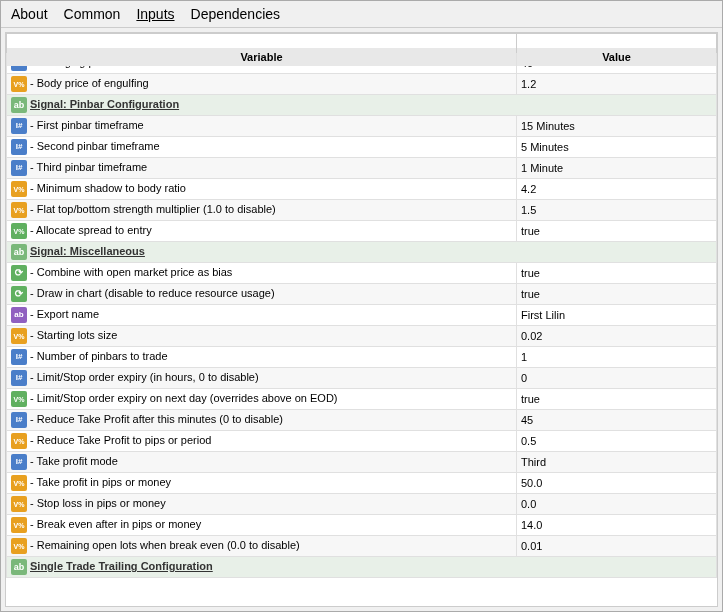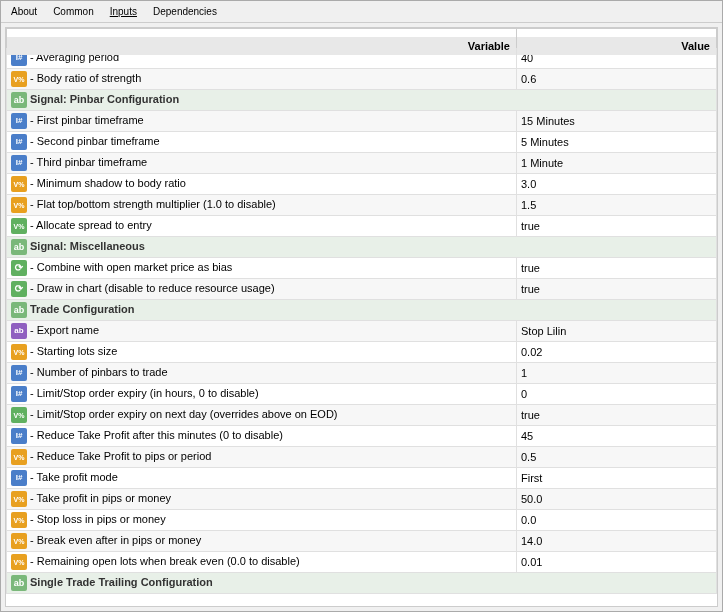--- a/index.html
+++ b/index.html
@@ -23,21 +23,21 @@
       display: flex;
       flex-direction: row;
       background: #f0f0f0;
       padding: 3px 6px;
       gap: 8px;
       border-bottom: 1px solid #ccc;
     }
     .menubar-item {
       cursor: pointer;
       padding: 2px 4px;
-      font-size: 10px;
+      font-size: 14px;
       color: #000;
     }
     .menubar-item.active {
       text-decoration: underline;
     }
     .content {
       flex: 1;
       overflow: hidden;
       padding: 4px;
     }
@@ -50,41 +50,42 @@
     }
     table {
       width: 100%;
       border-collapse: collapse;
       font-size: 11px;
     }
     thead tr th {
       background: #e8e8e8;
       border: 1px solid #ccc;
       padding: 3px 6px;
-      text-align: right;
+      text-align: center;
       font-weight: bold;
       position: sticky;
-      top: 8px;
+      top: 14px;
       z-index: 1;
     }
     tbody tr td {
       border: 1px solid #e0e0e0;
       padding: 2px 4px;
       vertical-align: middle;
     }
     tbody tr:nth-child(even) {
       background: #f7f7f7;
     }
     tbody tr:nth-child(odd) {
       background: #ffffff;
     }
     .section-row td {
       background: #e8f0e8 !important;
       font-weight: bold;
       color: #333;
+      text-decoration: underline;
     }
     .icon-box {
       display: inline-flex;
       align-items: center;
       justify-content: center;
       width: 16px;
       height: 16px;
       border-radius: 2px;
       font-size: 9px;
       font-weight: bold;
@@ -135,22 +136,22 @@
         <tbody id="table-body">
         <tr>
               <td><span class="icon-box icon-int">
                   <span style="font-size:8px;line-height:1;">I#</span>
                 </span><span>- Averaging period</span></td>
               <td>40</td>
             </tr>
             <tr>
               <td><span class="icon-box icon-float">
                   <span style="font-size:7px;line-height:1;">V%</span>
-                </span><span>- Body ratio of strength</span></td>
-              <td>0.6</td>
+                </span><span>- Body price of engulfing</span></td>
+              <td>1.2</td>
             </tr>
             <tr class="section-row">
               <td colspan="2"><span class="icon-box icon-section">ab</span><span>Signal: Pinbar Configuration</span></td>
             </tr>
             <tr>
               <td><span class="icon-box icon-int">
                   <span style="font-size:8px;line-height:1;">I#</span>
                 </span><span>- First pinbar timeframe</span></td>
               <td>15 Minutes</td>
             </tr>
@@ -163,21 +164,21 @@
             <tr>
               <td><span class="icon-box icon-int">
                   <span style="font-size:8px;line-height:1;">I#</span>
                 </span><span>- Third pinbar timeframe</span></td>
               <td>1 Minute</td>
             </tr>
             <tr>
               <td><span class="icon-box icon-float">
                   <span style="font-size:7px;line-height:1;">V%</span>
                 </span><span>- Minimum shadow to body ratio</span></td>
-              <td>3.0</td>
+              <td>4.2</td>
             </tr>
             <tr>
               <td><span class="icon-box icon-float">
                   <span style="font-size:7px;line-height:1;">V%</span>
                 </span><span>- Flat top/bottom strength multiplier (1.0 to disable)</span></td>
               <td>1.5</td>
             </tr>
             <tr>
               <td><span class="icon-box icon-bool">
                   <span style="font-size:7px;line-height:1;">V%</span>
@@ -191,29 +192,26 @@
               <td><span class="icon-box icon-bool">
                   <span style="font-size:10px;line-height:1;">⟳</span>
                 </span><span>- Combine with open market price as bias</span></td>
               <td>true</td>
             </tr>
             <tr>
               <td><span class="icon-box icon-bool">
                   <span style="font-size:10px;line-height:1;">⟳</span>
                 </span><span>- Draw in chart (disable to reduce resource usage)</span></td>
               <td>true</td>
-            </tr>
-            <tr class="section-row">
-              <td colspan="2"><span class="icon-box icon-section">ab</span><span>Trade Configuration</span></td>
             </tr>
             <tr>
               <td><span class="icon-box icon-str">
                   <span style="font-size:8px;line-height:1;">ab</span>
                 </span><span>- Export name</span></td>
-              <td>Stop Lilin</td>
+              <td>First Lilin</td>
             </tr>
             <tr>
               <td><span class="icon-box icon-float">
                   <span style="font-size:7px;line-height:1;">V%</span>
                 </span><span>- Starting lots size</span></td>
               <td>0.02</td>
             </tr>
             <tr>
               <td><span class="icon-box icon-int">
                   <span style="font-size:8px;line-height:1;">I#</span>
@@ -241,21 +239,21 @@
             <tr>
               <td><span class="icon-box icon-float">
                   <span style="font-size:7px;line-height:1;">V%</span>
                 </span><span>- Reduce Take Profit to pips or period</span></td>
               <td>0.5</td>
             </tr>
             <tr>
               <td><span class="icon-box icon-int">
                   <span style="font-size:8px;line-height:1;">I#</span>
                 </span><span>- Take profit mode</span></td>
-              <td>First</td>
+              <td>Third</td>
             </tr>
             <tr>
               <td><span class="icon-box icon-float">
                   <span style="font-size:7px;line-height:1;">V%</span>
                 </span><span>- Take profit in pips or money</span></td>
               <td>50.0</td>
             </tr>
             <tr>
               <td><span class="icon-box icon-float">
                   <span style="font-size:7px;line-height:1;">V%</span>

